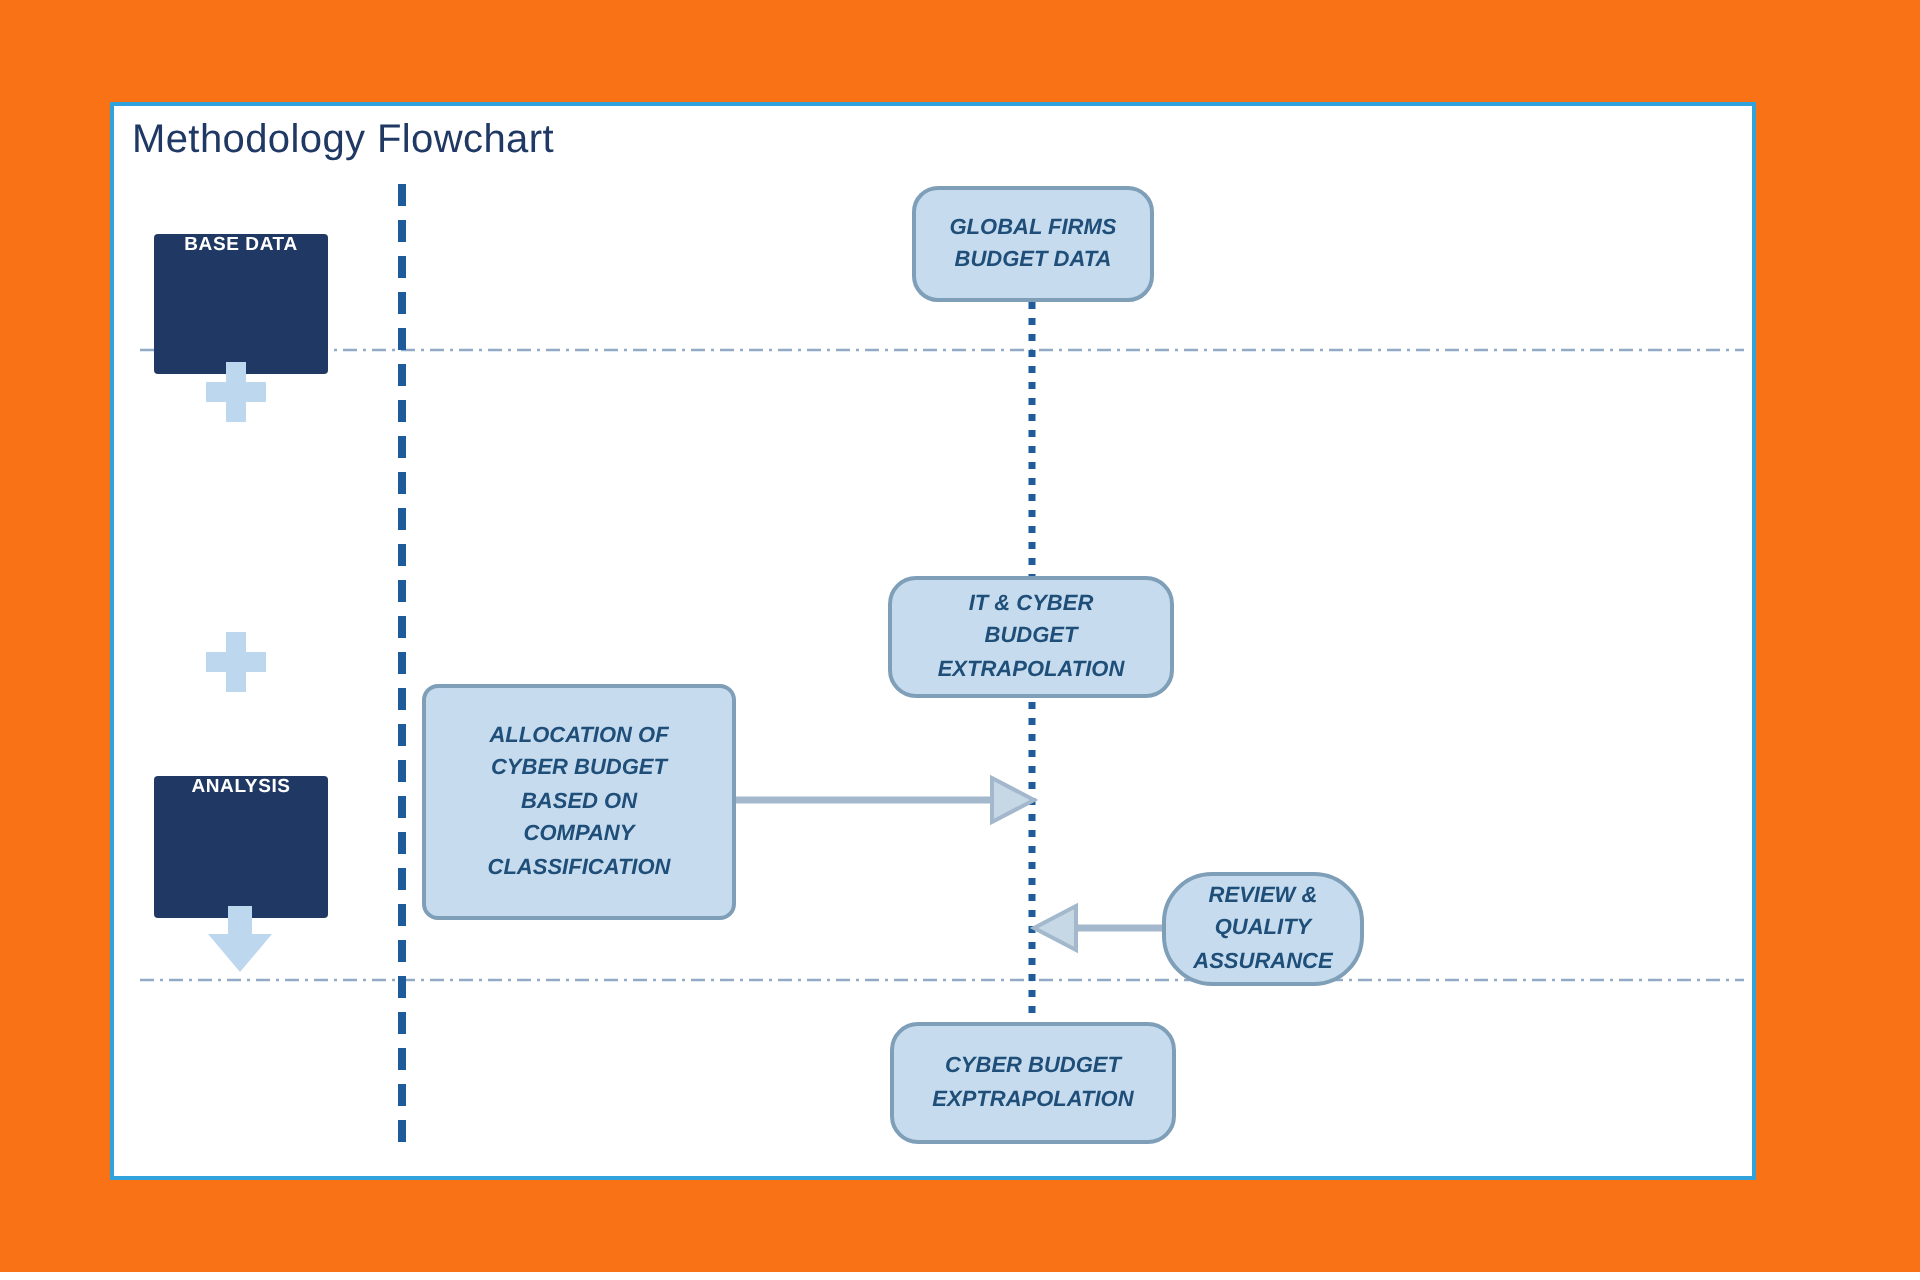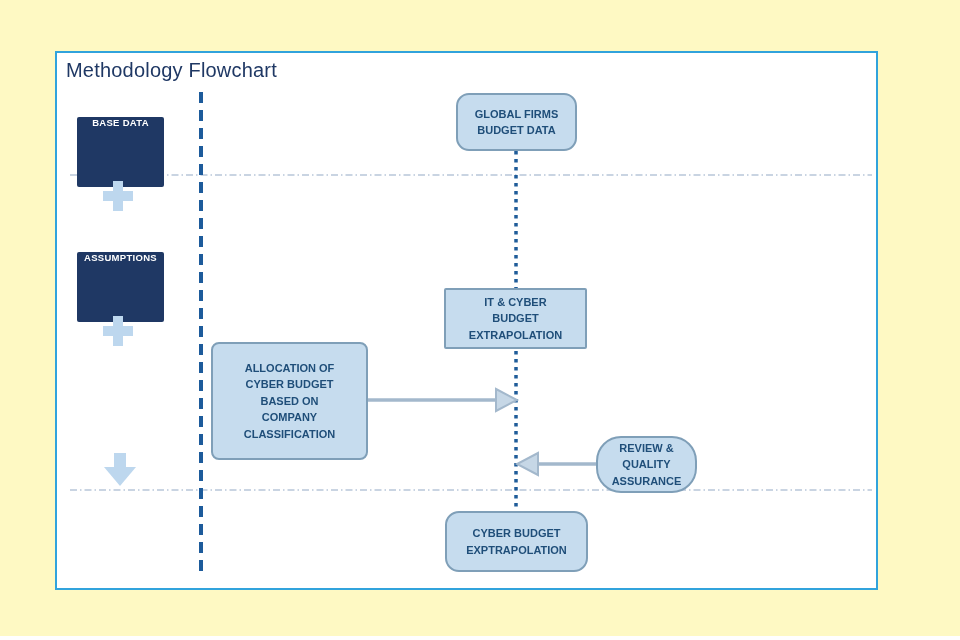--- a/index.html
+++ b/index.html
@@ -1,19 +1,19 @@
 <!DOCTYPE html>
 <html><head>
 <meta charset="utf-8">
 <style>
   * { box-sizing: border-box; margin: 0; padding: 0; }
   html, body { background: #ffffff; }
   .canvas {
     position: relative; width: 960px; height: 636px;
-    background: #fef9c3; overflow: hidden;
+    background: #f97316; overflow: hidden;
     font-family: "Liberation Sans", sans-serif;
   }
   .frame {
     position: absolute; left: 55px; top: 51px; width: 823px; height: 539px;
     border: 2px solid #31a3dc; background: #ffffff; z-index: 0;
   }
   .title {
     position: absolute; left: 66px; top: 59px; z-index: 3;
     font-size: 20px; font-weight: normal; color: #1f3864; letter-spacing: 0.2px;
   }
@@ -25,28 +25,28 @@
     font-size: 9.5px; font-weight: bold; letter-spacing: 0.3px; margin-top: 24px;
   }
   .stage-base { top: 93px;  height: 70px; }
   .stage-assm { top: 228px; height: 70px; }
   .stage-anls { top: 364px; height: 71px; }
   .stage-outp { top: 505px; height: 67px; }
   .node {
     position: absolute; z-index: 2;
     background: #c6dcee; border: 2px solid #7f9fb8; color: #1f4e79;
     display: flex; align-items: center; justify-content: center; text-align: center;
-    font-size: 11px; font-weight: bold; line-height: 1.5;
+    font-size: 11px; font-weight: bold; line-height: 1.5; font-style: italic;
   }
   .node .lbl { white-space: pre-line; }
   .node-global   { left: 456px; top: 93px;  width: 121px; height: 58px;  border-radius: 13px; }
   .node-class    { left: 402px; top: 195px; width: 230px; height: 57px;  border-radius: 14px; }
-  .node-itcyber  { left: 444px; top: 288px; width: 143px; height: 61px;  border-radius: 2px; }
+  .node-itcyber  { left: 444px; top: 288px; width: 143px; height: 61px;  border-radius: 14px; }
   .node-alloc    { left: 211px; top: 342px; width: 157px; height: 118px; border-radius: 8px; }
-  .node-review   { left: 596px; top: 436px; width: 101px; height: 57px;  border-radius: 25px; }
+  .node-review   { left: 581px; top: 436px; width: 101px; height: 57px;  border-radius: 25px; }
   .node-cyberout { left: 445px; top: 511px; width: 143px; height: 61px;  border-radius: 14px; }
   .plus { position: absolute; width: 30px; height: 30px; z-index: 2; }
   .plus::before, .plus::after { content: ""; position: absolute; background: #bdd7ee; }
   .plus::before { left: 0; top: 10px; width: 30px; height: 10px; }
   .plus::after  { left: 10px; top: 0; width: 10px; height: 30px; }
   .plus-1 { left: 103px; top: 181px; }
   .plus-2 { left: 103px; top: 316px; }
   .down-arrow { position: absolute; left: 104px; top: 453px; width: 32px; height: 34px; z-index: 2; }
   .down-arrow .shaft { position: absolute; left: 10px; top: 0; width: 12px; height: 15px; background: #bdd7ee; }
   .down-arrow .head {
@@ -81,24 +81,24 @@
     <g>
       <line x1="608" y1="464" x2="538" y2="464" stroke="#a3b8cc" stroke-width="3.5"></line>
       <polygon points="538,453 517,464 538,475" fill="#c6d7e6" stroke="#a3b8cc" stroke-width="2"></polygon>
     </g>
   </svg>
 
   <div class="stage stage-base">
     <span class="lbl">BASE DATA</span>
   </div>
   <div class="plus plus-1"></div>
-  <div class="stage stage-assm">
-    <span class="lbl">ASSUMPTIONS</span>
+  <div class="plus plus-2"></div>
+  <div class="stage stage-anls">
+    <span class="lbl">ANALYSIS</span>
   </div>
-  <div class="plus plus-2"></div>
   <div class="down-arrow">
     <div class="shaft"></div>
     <div class="head"></div>
   </div>
 
   <div class="node node-global">
     <span class="lbl">GLOBAL FIRMS
 BUDGET DATA</span>
   </div>
   <div class="node node-itcyber">

